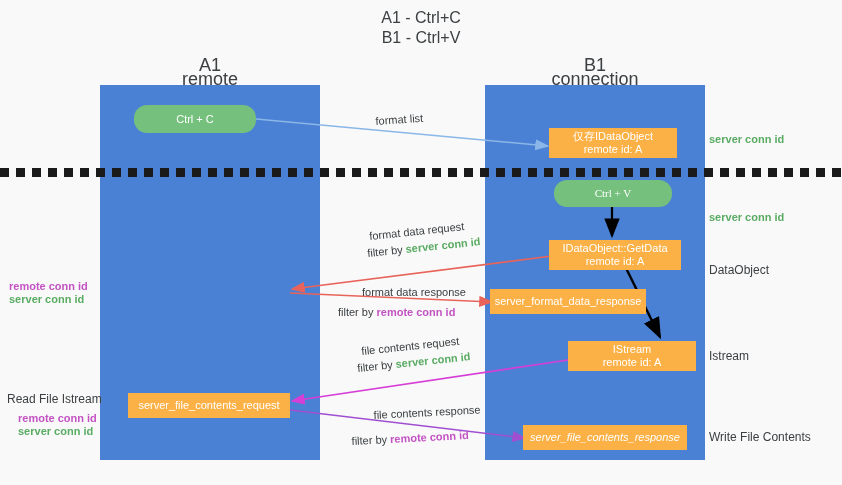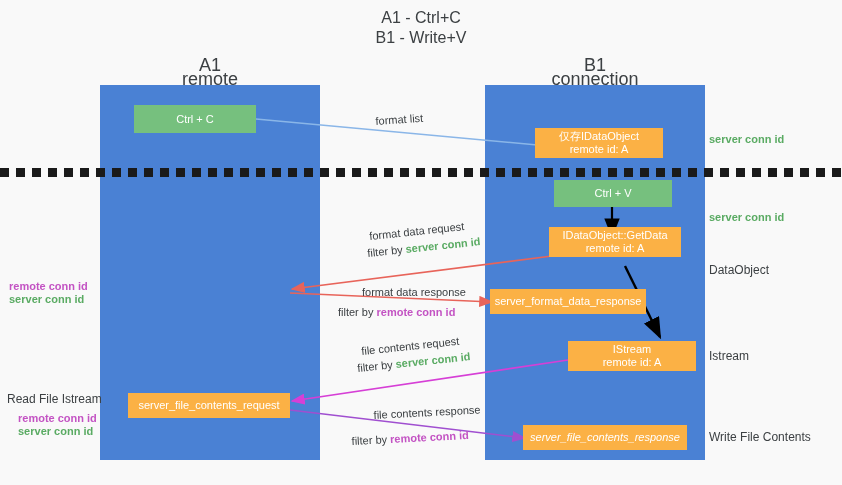--- a/index.html
+++ b/index.html
@@ -40,21 +40,21 @@
 
   
   .box{
     box-sizing:border-box;
     display:flex;flex-direction:column;
     align-items:center;justify-content:center;
     color:#ffffff;font-size:11px;line-height:13px;
     text-align:center;
     padding:2px 4px;
   }
-  .box.green{background:#76c07e;}
+  .box.green{background:#76c07e;border-radius:13px;}
   .box.orange{background:#fbb145;}
   .box .l2{display:block;}
 
   
   .side{font-size:12px;line-height:15px;color:#3c4043;}
   .green-t{color:#5aab63;font-weight:bold;font-size:11px;line-height:14px;}
   .purple-t{color:#c353c3;font-weight:bold;font-size:11px;line-height:14px;}
 
   
   .annot{font-size:11px;line-height:14px;color:#3c4043;white-space:nowrap;}
@@ -64,21 +64,21 @@
 
   svg{overflow:visible;}
 </style>
 </head>
 <body>
 
 <div class="canvas">
 
   <div class="abs title">
     <div>A1 - Ctrl+C</div>
-    <div>B1 - Write+V</div>
+    <div>B1 - Ctrl+V</div>
   </div>
 
   <div class="abs colhead" style="left:130px;top:58px;width:160px;">
     <span class="big">A1</span>
     <span>remote</span>
   </div>
   <div class="abs colhead" style="left:515px;top:58px;width:160px;">
     <span class="big">B1</span>
     <span>connection</span>
   </div>
@@ -121,30 +121,30 @@
   </svg>
 
   <svg class="abs divider" width="842" height="11">
     <line x1="0" y1="5.5" x2="842" y2="5.5" stroke="#1a1a1a" stroke-width="9" stroke-dasharray="9 7"></line>
   </svg>
 
   <div class="abs box green" style="left:134px;top:105px;width:122px;height:28px;">
     <span>Ctrl + C</span>
   </div>
 
-  <div class="abs box orange" style="left:535px;top:128px;width:128px;height:30px;">
+  <div class="abs box orange" style="left:549px;top:128px;width:128px;height:30px;">
     <span>仅存IDataObject</span>
     <span class="l2">remote id: A</span>
   </div>
 
-  <div class="abs box green" style="left:554px;top:180px;width:118px;height:27px;">
+  <div class="abs box green" style="left:554px;top:180px;width:118px;height:27px;font-family:Liberation Serif, serif;">
     <span>Ctrl + V</span>
   </div>
 
-  <div class="abs box orange" style="left:549px;top:227px;width:132px;height:30px;">
+  <div class="abs box orange" style="left:549px;top:240px;width:132px;height:30px;">
     <span>IDataObject::GetData</span>
     <span class="l2">remote id: A</span>
   </div>
 
 
   <div class="abs box orange" style="left:490px;top:289px;width:156px;height:25px;">
     <span>server_format_data_response</span>
   </div>
 
   <div class="abs box orange" style="left:568px;top:341px;width:128px;height:30px;">

